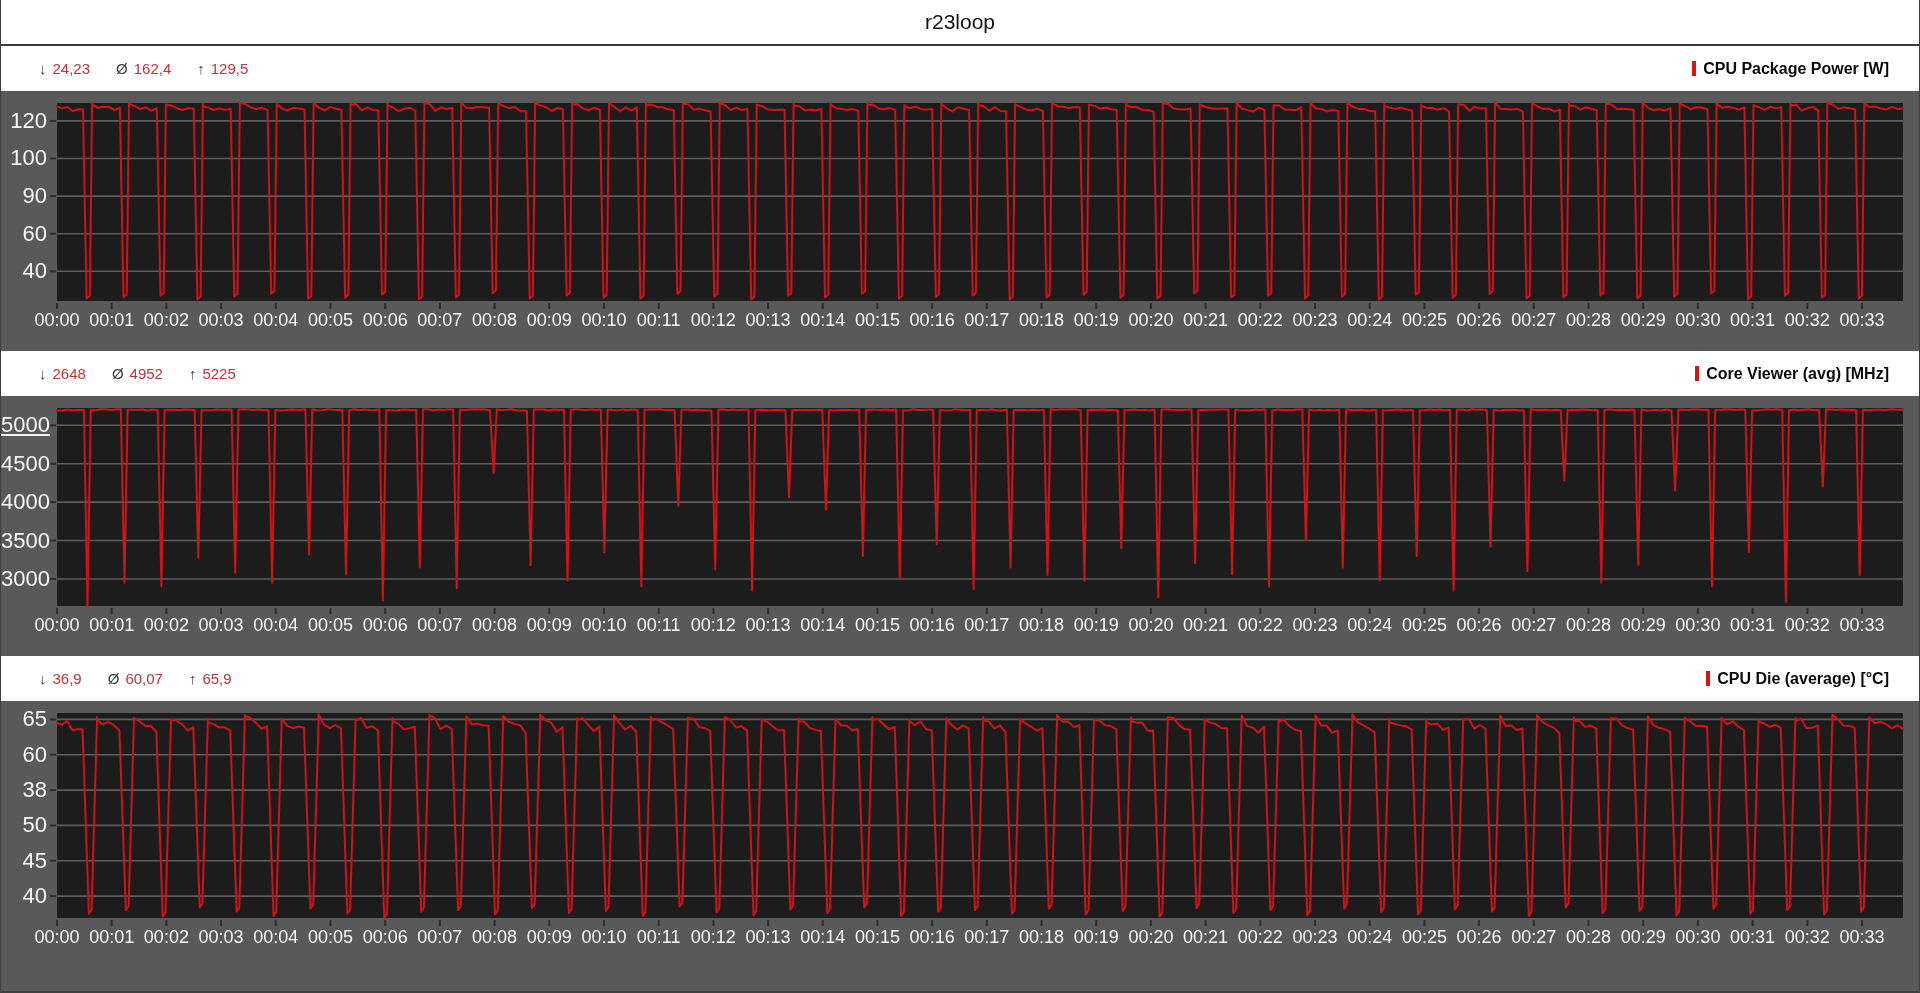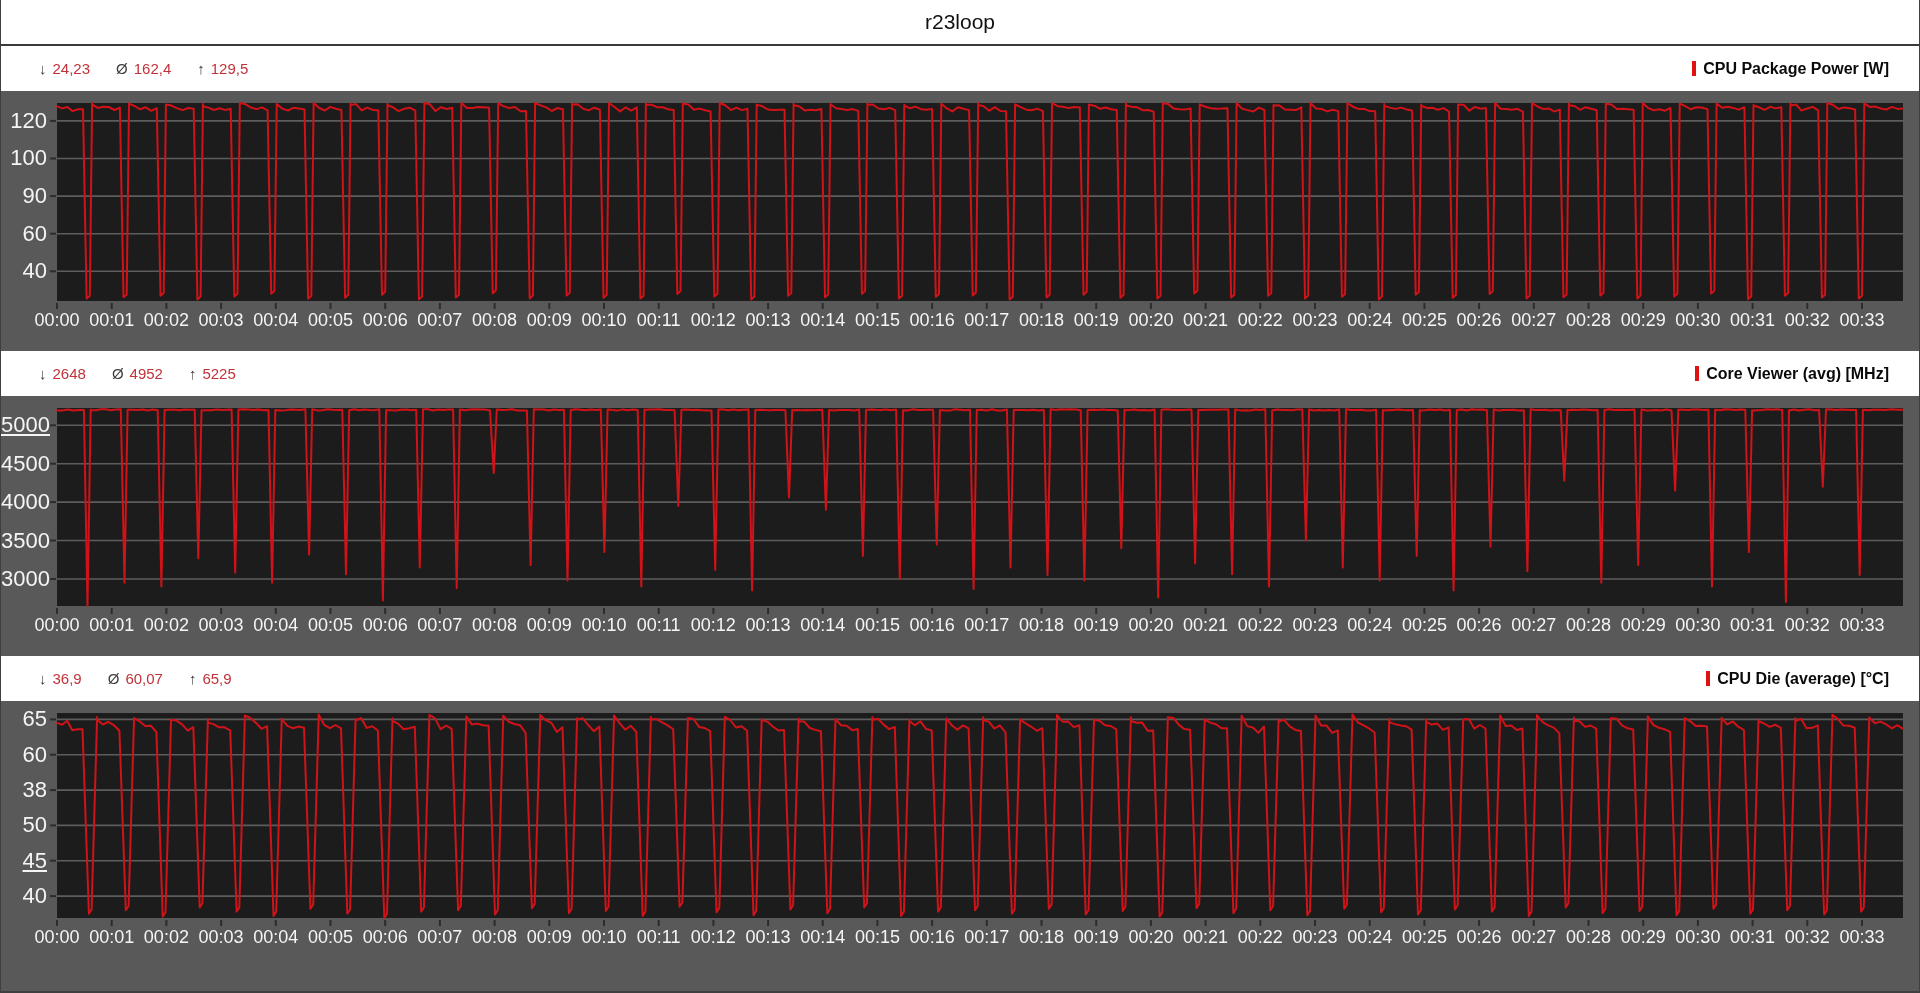--- a/index.html
+++ b/index.html
@@ -335,21 +335,21 @@
           <line x1="1640.9" y1="207" x2="1640.9" y2="213" stroke="#2c2c2c" stroke-width="2"></line>
           <line x1="1695.6" y1="207" x2="1695.6" y2="213" stroke="#2c2c2c" stroke-width="2"></line>
           <line x1="1750.3" y1="207" x2="1750.3" y2="213" stroke="#2c2c2c" stroke-width="2"></line>
           <line x1="1805.0" y1="207" x2="1805.0" y2="213" stroke="#2c2c2c" stroke-width="2"></line>
           <polyline points="0.0,9.9 5.1,11.7 10.2,7.8 15.3,17.3 20.4,16.2 25.5,16.2 31.9,200.8 34.6,196.5 40.1,3.9 40.1,6.5 45.7,11.5 51.3,8.8 56.9,12.2 62.4,17.7 68.8,197.2 71.6,193.0 77.0,6.7 77.0,5.0 82.6,8.3 88.2,13.0 93.8,12.7 99.4,19.0 105.7,203.6 108.5,199.3 114.0,7.5 114.0,6.8 119.5,7.6 125.1,11.3 130.7,17.6 136.3,14.1 142.7,194.4 145.4,190.2 150.9,6.0 150.9,9.6 156.5,11.1 162.0,14.3 167.6,14.3 173.2,17.4 179.6,198.6 182.3,194.4 187.8,6.5 187.8,2.5 193.4,5.0 199.0,9.9 204.5,15.8 210.1,13.2 216.5,202.9 219.2,198.6 224.7,7.3 224.7,5.8 230.3,12.8 235.9,15.2 241.5,13.6 247.0,14.8 253.4,195.8 256.2,191.6 261.6,7.1 261.6,1.5 267.2,11.8 272.8,15.1 278.4,12.0 284.0,15.4 290.3,200.8 293.1,196.5 298.6,5.9 298.6,7.7 304.1,5.0 309.7,14.9 315.3,13.3 320.9,17.5 327.3,205.0 330.0,200.8 335.5,5.3 335.5,7.8 341.1,10.6 346.6,16.2 352.2,15.3 357.8,13.7 364.2,198.6 366.9,194.4 372.4,3.8 372.4,1.8 378.0,5.4 383.6,16.1 389.1,12.5 394.7,15.9 401.1,197.2 403.8,193.0 409.3,5.9 409.3,3.4 414.9,11.6 420.5,10.6 426.1,12.3 431.6,12.8 438.0,201.5 440.8,197.2 446.2,4.2 446.2,2.8 451.8,8.8 457.4,11.0 463.0,12.2 468.6,19.9 474.9,195.1 477.7,190.9 483.2,5.9 483.2,2.0 488.7,7.2 494.3,9.8 499.9,19.0 505.5,14.2 511.9,200.1 514.6,195.8 520.1,5.2 520.1,6.8 525.7,5.1 531.2,12.0 536.8,18.1 542.4,13.6 548.8,197.9 551.5,193.7 557.0,5.8 557.0,2.3 562.6,10.1 568.2,16.7 573.7,12.7 579.3,18.7 585.7,202.9 588.4,198.6 593.9,3.9 593.9,6.5 599.5,6.1 605.1,9.4 610.7,12.4 616.2,16.3 622.6,193.7 625.4,189.4 630.8,7.6 630.8,5.0 636.4,5.7 642.0,13.9 647.6,15.0 653.2,18.1 659.5,199.3 662.3,195.1 667.8,4.9 667.8,4.0 673.3,7.0 678.9,14.5 684.5,13.2 690.1,17.7 696.5,202.2 699.2,197.9 704.7,6.4 704.7,6.9 710.3,8.6 715.8,13.5 721.4,17.5 727.0,17.1 733.4,196.5 736.1,192.3 741.6,5.5 741.6,8.0 747.2,8.7 752.8,15.0 758.3,16.9 763.9,18.2 770.3,200.1 773.0,195.8 778.5,5.9 778.5,6.1 784.1,12.2 789.7,12.7 795.3,17.2 800.8,16.1 807.2,194.4 810.0,190.2 815.4,4.3 815.4,6.9 821.0,5.7 826.6,11.6 832.2,16.1 837.8,14.0 844.1,202.9 846.9,198.6 852.4,7.1 852.4,8.0 857.9,12.3 863.5,8.3 869.1,16.0 874.7,17.4 881.1,198.6 883.8,194.4 889.3,5.4 889.3,5.3 894.9,12.4 900.4,16.7 906.0,12.4 911.6,15.3 918.0,197.2 920.7,193.0 926.2,4.3 926.2,7.3 931.8,8.6 937.4,15.5 942.9,12.3 948.5,19.4 954.9,200.8 957.6,196.5 963.1,6.3 963.1,6.7 968.7,10.4 974.3,13.8 979.9,17.8 985.4,15.2 991.8,195.8 994.6,191.6 1000.0,6.1 1000.0,1.9 1005.6,8.7 1011.2,8.6 1016.8,14.1 1022.4,12.2 1028.7,201.5 1031.5,197.2 1037.0,6.8 1037.0,7.0 1042.5,7.8 1048.1,12.3 1053.7,13.0 1059.3,16.4 1065.7,197.9 1068.4,193.7 1073.9,4.2 1073.9,8.0 1079.5,9.7 1085.0,9.4 1090.6,17.7 1096.2,17.6 1102.6,203.6 1105.3,199.3 1110.8,5.3 1110.8,4.3 1116.4,5.0 1122.0,11.9 1127.5,16.1 1133.1,16.7 1139.5,195.1 1142.2,190.9 1147.7,6.2 1147.7,6.6 1153.3,9.6 1158.9,11.2 1164.5,15.3 1170.0,15.2 1176.4,200.1 1179.2,195.8 1184.6,5.7 1184.6,2.4 1190.2,13.1 1195.8,14.5 1201.4,19.9 1207.0,13.5 1213.3,197.2 1216.1,193.0 1221.6,7.4 1221.6,8.5 1227.1,6.8 1232.7,13.3 1238.3,16.9 1243.9,17.9 1250.3,202.2 1253.0,197.9 1258.5,4.0 1258.5,2.6 1264.1,12.6 1269.6,12.6 1275.2,19.9 1280.8,17.4 1287.2,195.8 1289.9,191.6 1295.4,5.8 1295.4,1.6 1301.0,9.5 1306.6,12.3 1312.1,15.5 1317.7,19.5 1324.1,199.3 1326.8,195.1 1332.3,5.7 1332.3,9.1 1337.9,11.1 1343.5,12.4 1349.1,13.2 1354.6,16.6 1361.0,201.5 1363.8,197.2 1369.2,6.6 1369.2,8.8 1374.8,11.6 1380.4,10.6 1386.0,16.8 1391.6,14.4 1397.9,196.5 1400.7,192.3 1406.2,6.4 1406.2,6.5 1411.7,6.0 1417.3,15.6 1422.9,12.0 1428.5,15.5 1434.9,198.6 1437.6,194.4 1443.1,5.8 1443.1,2.4 1448.7,13.1 1454.2,12.4 1459.8,17.0 1465.4,15.5 1471.8,202.9 1474.5,198.6 1480.0,6.6 1480.0,2.0 1485.6,9.1 1491.2,12.4 1496.7,14.6 1502.3,20.2 1508.7,194.4 1511.4,190.2 1516.9,4.5 1516.9,7.8 1522.5,8.3 1528.1,13.9 1533.7,12.5 1539.2,15.6 1545.6,200.1 1548.4,195.8 1553.8,6.1 1553.8,5.3 1559.4,5.6 1565.0,12.4 1570.6,15.3 1576.2,16.5 1582.5,197.9 1585.3,193.7 1590.8,7.1 1590.8,3.4 1596.3,11.9 1601.9,14.8 1607.5,16.2 1613.1,18.9 1619.5,202.2 1622.2,197.9 1627.7,6.7 1627.7,5.0 1633.3,8.3 1638.8,13.1 1644.4,12.7 1650.0,13.4 1656.4,195.8 1659.1,191.6 1664.6,6.9 1664.6,5.0 1670.2,11.4 1675.8,8.5 1681.3,13.7 1686.9,17.0 1693.3,200.8 1696.0,196.5 1701.5,7.4 1701.5,8.3 1707.1,10.5 1712.7,13.9 1718.3,11.8 1723.8,14.9 1730.2,197.2 1733.0,193.0 1738.4,5.2 1738.4,8.3 1744.0,5.7 1749.6,15.3 1755.2,14.8 1760.8,12.3 1767.1,201.5 1769.9,197.2 1775.4,4.8 1775.4,1.8 1780.9,6.1 1786.5,12.6 1792.1,12.8 1797.7,14.7 1804.1,198.6 1806.8,194.4 1812.3,4.5 1817.9,10.2 1823.5,8.6 1829.1,11.3 1834.8,15.4 1840.4,12.2 1846.0,15.8" fill="none" stroke="#cf1318" stroke-width="2" stroke-linejoin="round" stroke-linecap="round"></polyline>
         </svg>
     <div class="ylab" style="top: 7.36207px;">65</div>
         <div class="ylab" style="top: 42.7069px;">60</div>
         <div class="ylab" style="top: 78.0517px;">38</div>
         <div class="ylab" style="top: 113.397px;">50</div>
-        <div class="ylab" style="top: 148.741px; text-decoration: underline;">45</div>
+        <div class="ylab" style="top: 148.741px;">45</div>
         <div class="ylab" style="top: 184.086px;">40</div>
         <div class="xlab" style="left: 29px; top: 226px;">00:00</div>
         <div class="xlab" style="left: 83.6963px; top: 226px;">00:01</div>
         <div class="xlab" style="left: 138.393px; top: 226px;">00:02</div>
         <div class="xlab" style="left: 193.089px; top: 226px;">00:03</div>
         <div class="xlab" style="left: 247.785px; top: 226px;">00:04</div>
         <div class="xlab" style="left: 302.481px; top: 226px;">00:05</div>
         <div class="xlab" style="left: 357.178px; top: 226px;">00:06</div>
         <div class="xlab" style="left: 411.874px; top: 226px;">00:07</div>
         <div class="xlab" style="left: 466.57px; top: 226px;">00:08</div>

